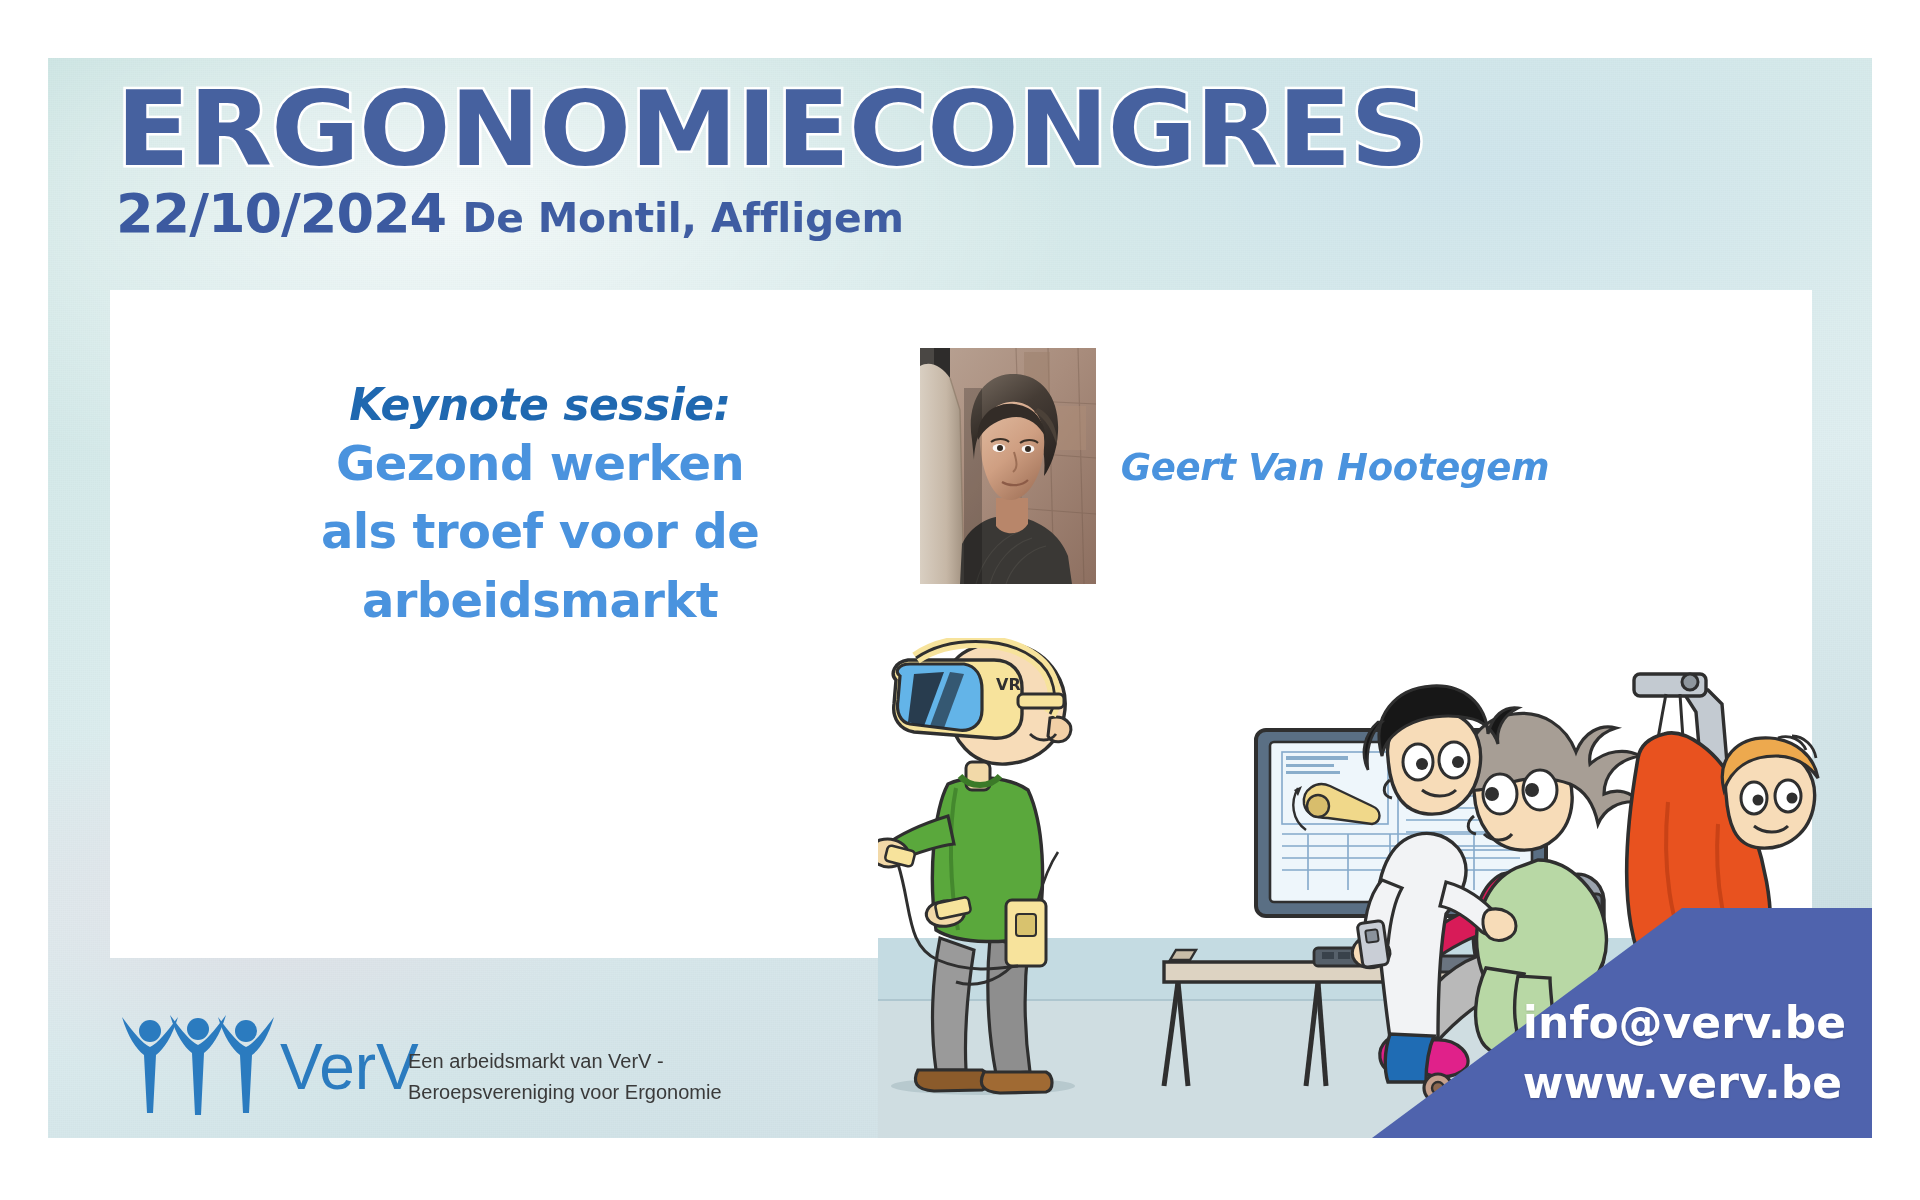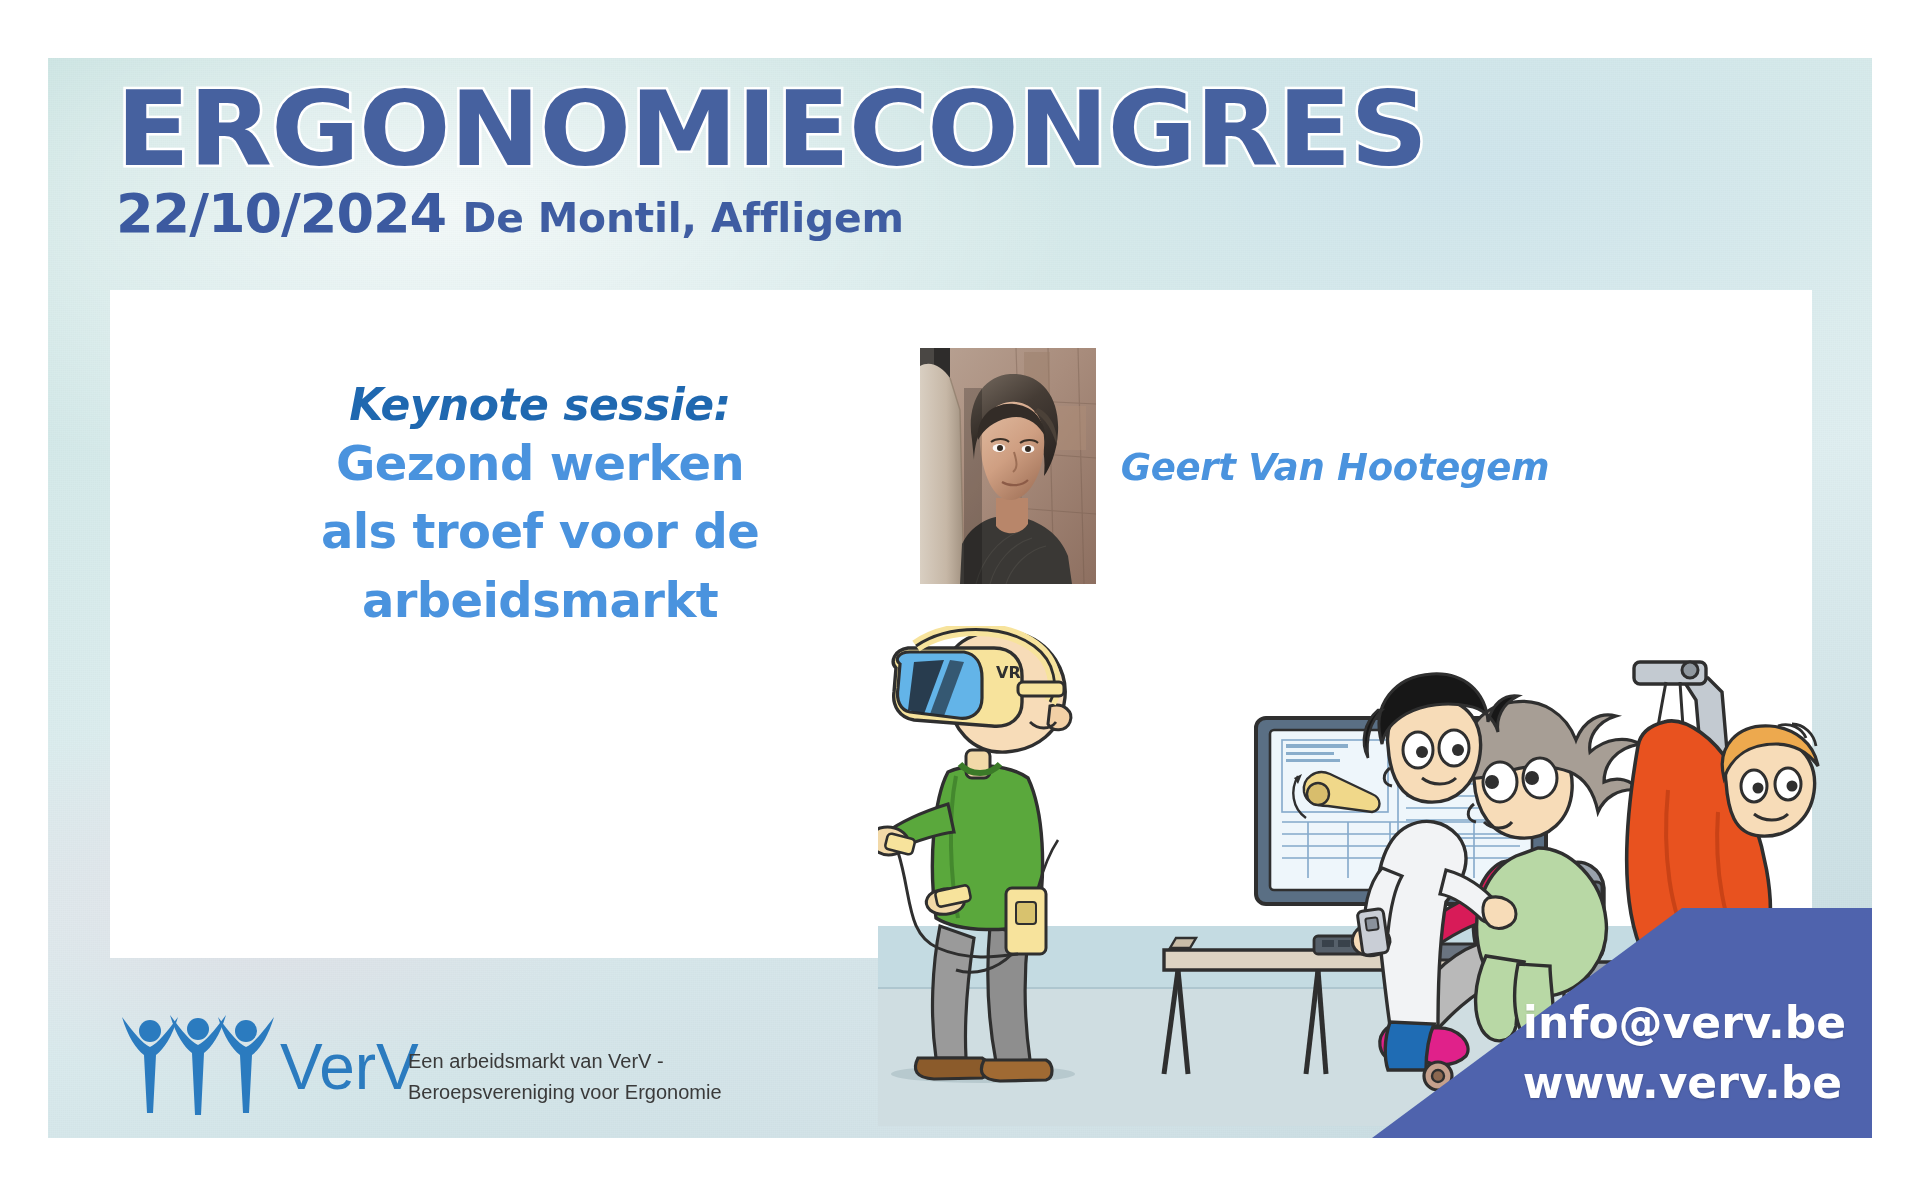--- a/index.html
+++ b/index.html
@@ -162,21 +162,21 @@
     font-size: 37px;
     color: #1f68b0;
     letter-spacing: -0.3px;
     line-height: 1.5;
   }
 
   
   #illustration {
     position: absolute;
     left: 830px;
-    top: 568px;
+    top: 580px;
     width: 1000px;
     height: 500px;
     z-index: 6;
     pointer-events: none;
   }
   #illustration svg { display:block; width:100%; height:100%; }
 
   
   #footer-logo {
     position: absolute;

